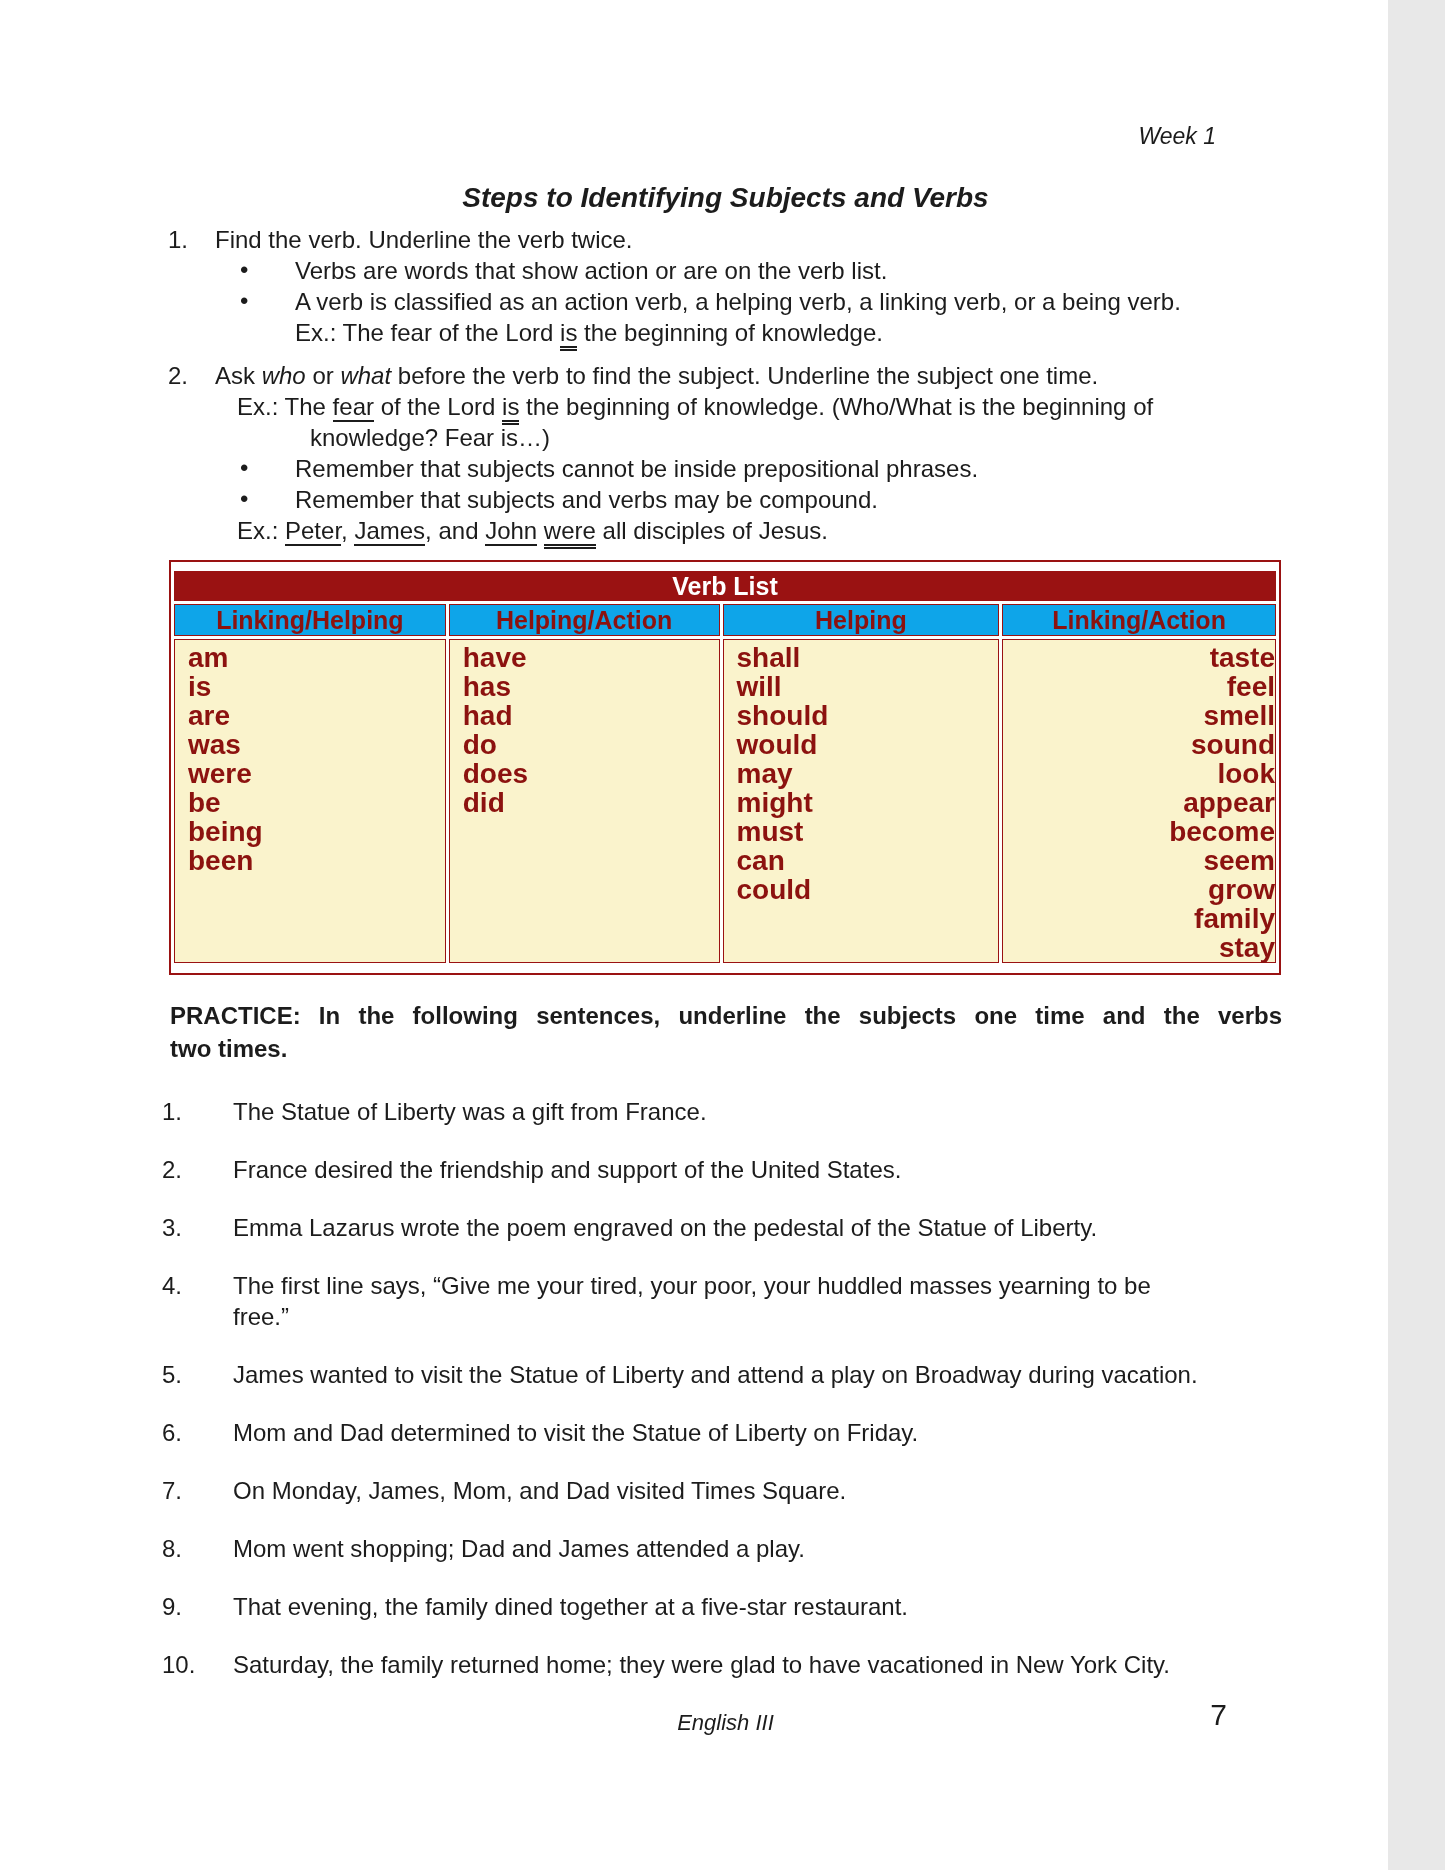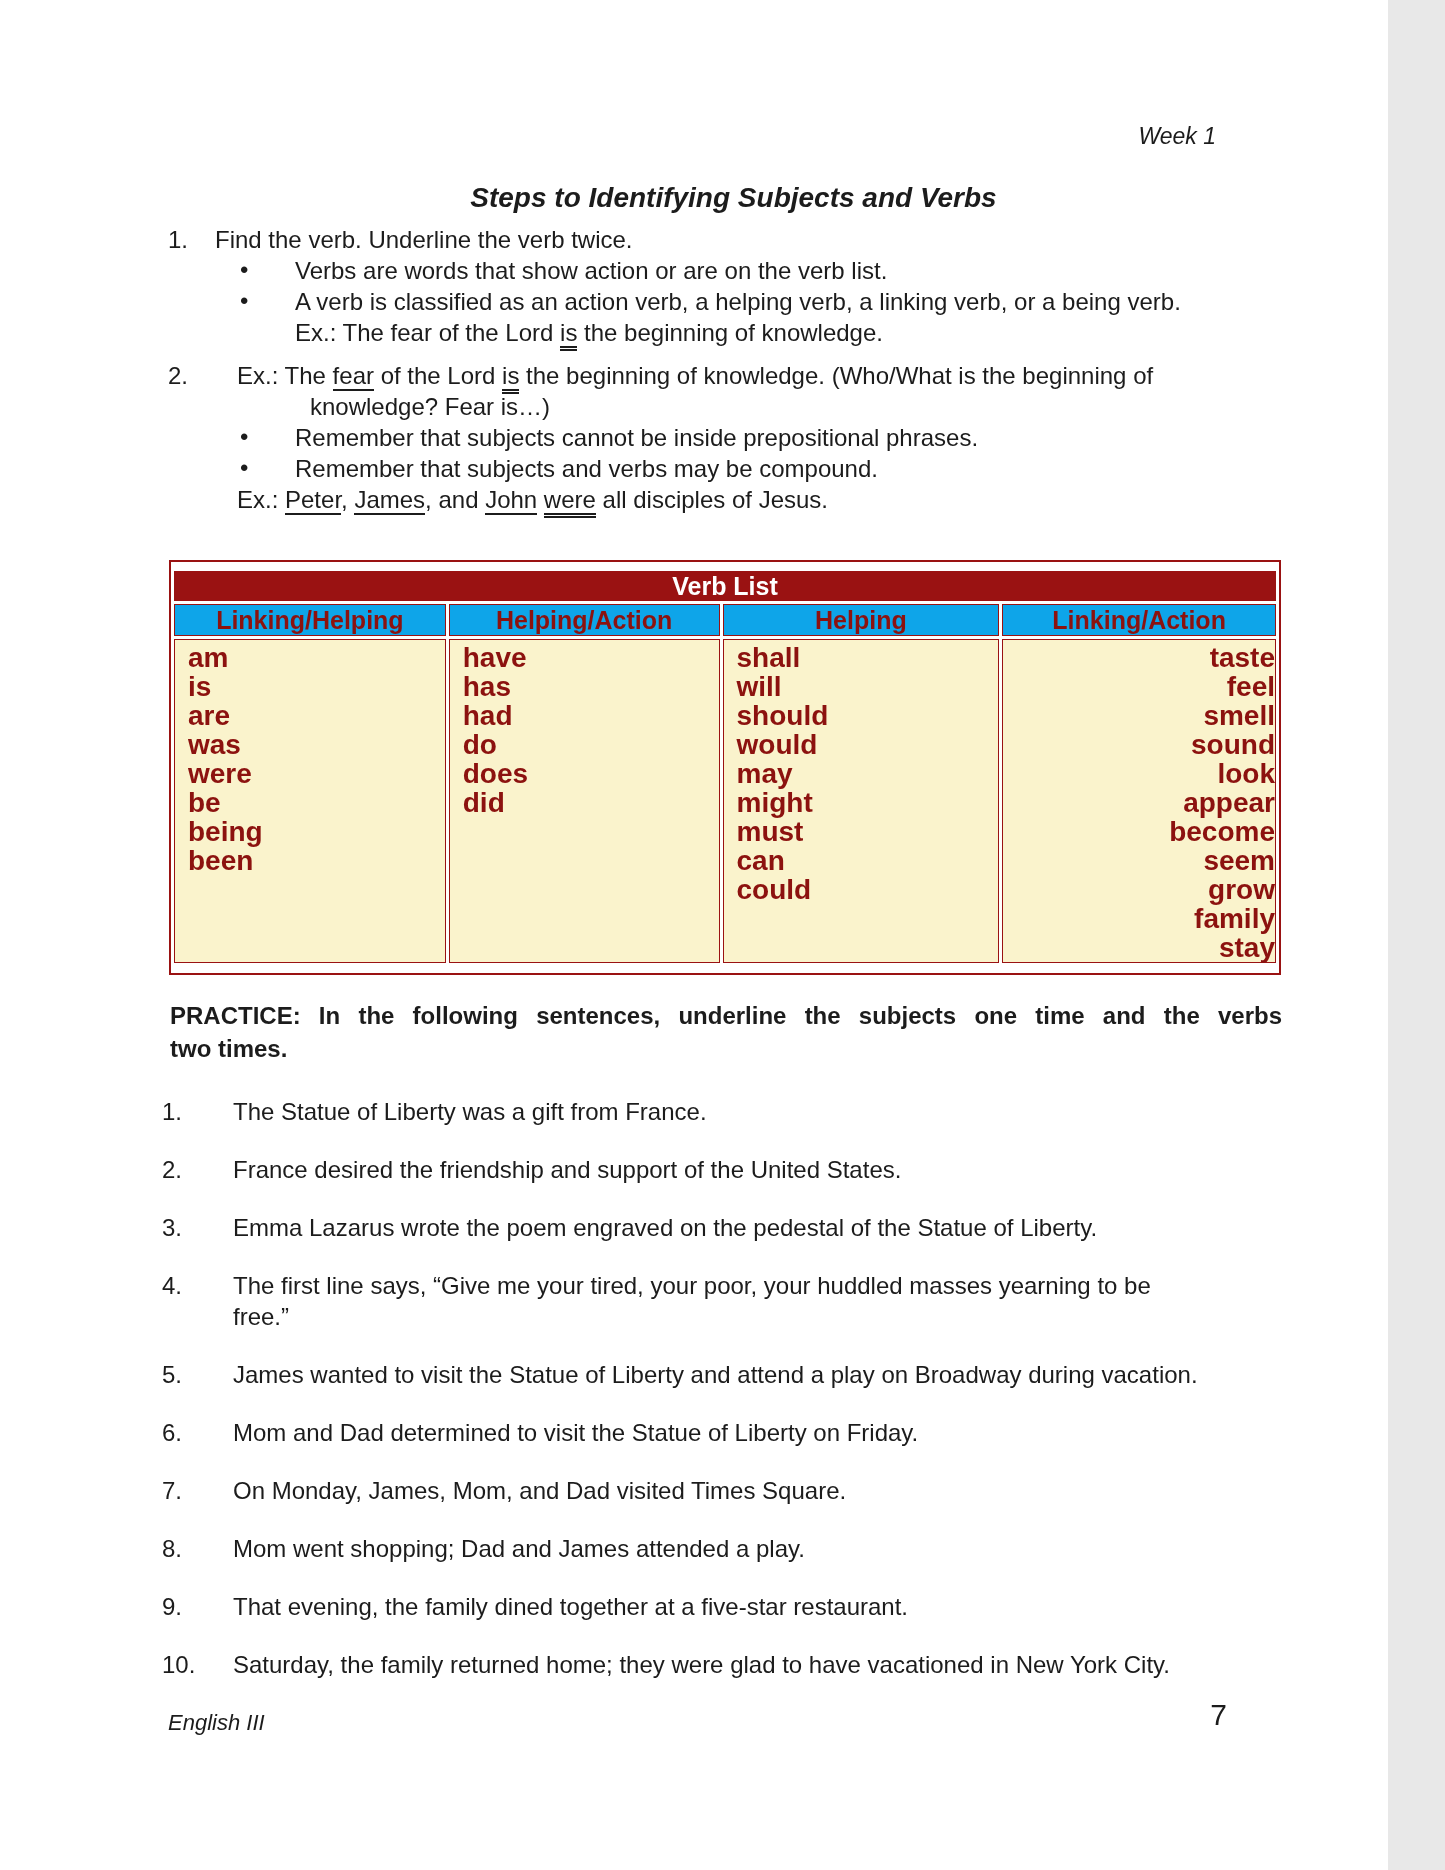--- a/index.html
+++ b/index.html
@@ -6,21 +6,21 @@
   .page{
     position:relative;
     width:1388px;height:1870px;
     background:#ffffff;
     font-family:"Liberation Sans","DejaVu Sans",sans-serif;
     color:#1c1c1c;
     overflow:hidden;
   }
   
   .week{position:absolute;top:123px;right:172px;font-size:23px;font-style:italic;}
-  .title{position:absolute;top:181px;left:176px;width:1115px;text-align:center;
+  .title{position:absolute;top:181px;left:168px;width:1115px;text-align:center;
          font-size:28px;font-weight:bold;font-style:italic;line-height:34px;}
   
   .steps{position:absolute;top:224px;left:168px;width:1122px;font-size:24px;}
   .srow{position:relative;line-height:31px;}
   .srow .num{position:absolute;left:0;top:0;}
   .lead{padding-left:47px;}
   .brow{padding-left:127px;}
   .brow .dot{position:absolute;left:72px;top:-1px;}
   .ex1{padding-left:127px;}
   .ex2{padding-left:69px;}
@@ -48,21 +48,21 @@
   .w1{width:272px;} .w2{width:271px;} .w3{width:277px;} .w4{width:274px;text-align:right;}
   
   .practice{position:absolute;left:170px;top:999px;width:1112px;
             font-size:24px;font-weight:bold;line-height:33px;}
   .practice .j{text-align:justify;text-align-last:justify;}
   
   .sentences{position:absolute;left:158px;top:1096px;width:1127px;font-size:24px;}
   .sent{position:relative;padding-left:75px;line-height:31px;margin-bottom:27px;}
   .sent .num{position:absolute;left:4px;top:0;}
   
-  .footer-center{position:absolute;left:168px;top:1710px;width:1115px;
+  .footer-center{position:absolute;left:168px;top:1710px;width:1115px;text-align:center;
                  font-size:22px;font-style:italic;}
   .pageno{position:absolute;top:1698px;right:161px;font-size:30px;}
 </style>
 </head>
 <body>
 
 <div class="page">
 
   <div class="week">Week 1</div>
 
@@ -80,20 +80,21 @@
     <div class="srow brow">
       <span class="dot">•</span>
       <span><span>A verb is classified as an action verb, a helping verb, a linking verb, or a being verb.</span></span>
     </div>
     <div class="srow ex1">
       <span><span>Ex.: The fear of the Lord </span><span class="u2">is</span><span> the beginning of knowledge.</span></span>
     </div>
 
     <div class="srow lead gap-before">
       <span class="num">2.</span>
+      <span><span>Ask </span><span class="it">who</span><span> or </span><span class="it">what</span><span> before the verb to find the subject. Underline the subject one time.</span></span>
     </div>
     <div class="srow ex2">
       <span><span>Ex.: The </span><span class="u1">fear</span><span> of the Lord </span><span class="u2">is</span><span> the beginning of knowledge. (Who/What is the beginning of</span></span>
     </div>
     <div class="srow ex2cont">
       <span><span>knowledge? Fear is…)</span></span>
     </div>
     <div class="srow brow">
       <span class="dot">•</span>
       <span><span>Remember that subjects cannot be inside prepositional phrases.</span></span>

